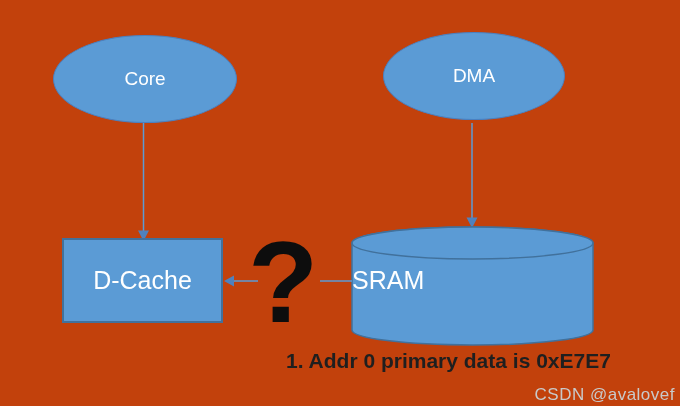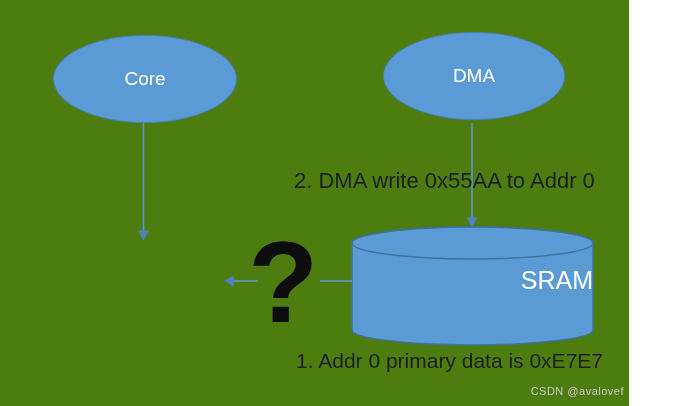--- a/index.html
+++ b/index.html
@@ -1,17 +1,17 @@
 <!DOCTYPE html>
 <html style="--shape-fill: #5b9bd5; --shape-border: #41719c; --shape-border-light: #4a80c0; --shape-label: #ffffff; --connector: #5b9bd5; --arrowhead: #4f81bd; --text: #1f1f1f; --question: #0d0d0d; --watermark: #c9c9c9;"><head>
 <meta charset="utf-8">
 <style>
   html,body { margin:0; padding:0; background:#fff; }
   .stage {
-    position:relative; width:629px; height:406px; background:#4d7c0f;
+    position:relative; width:680px; height:406px; background:#c2410c;
     font-family:"Liberation Sans", sans-serif; overflow:hidden;
   }
   .layer-svg { position:absolute; left:0; top:0; width:680px; height:406px; }
 
   .node-ellipse {
     position:absolute; border-radius:50%;
     background:var(--shape-fill); border:1.5px solid var(--shape-border-light);
     display:flex; align-items:center; justify-content:center;
     color:var(--shape-label); box-sizing:border-box;
   }
@@ -20,36 +20,36 @@
 
   .node-rect {
     position:absolute; left:62px; top:238px; width:161px; height:85px;
     background:var(--shape-fill); border:2px solid var(--shape-border);
     display:flex; align-items:center; justify-content:center;
     color:var(--shape-label); font-size:25px; box-sizing:border-box;
   }
 
   .sram-label {
     position:absolute; left:352px; top:266px; width:241px;
-    text-align:right; color:var(--shape-label); font-size:25px;
+    text-align:left; color:var(--shape-label); font-size:25px;
   }
 
   .qmark {
     position:absolute; left:238px; top:225px; width:90px;
     text-align:center; font-size:115px; line-height:1; font-weight:700;
     color:var(--question);
   }
 
   .step { position:absolute; color:var(--text); white-space:nowrap; }
   .step-3 { left:8px;   top:168px; font-size:22px; }
   .step-2 { left:294px; top:168px; font-size:22px; }
-  .step-1 { left:296px; top:349px; font-size:21px; font-weight:400; }
+  .step-1 { left:286px; top:349px; font-size:21px; font-weight:700; }
 
   .watermark {
-    position:absolute; right:5px; top:385px; font-size:11px;
+    position:absolute; right:5px; top:385px; font-size:17px;
     color:var(--watermark); letter-spacing:0.5px;text-align:right;
   }
 </style>
 </head>
 <body>
 
 <div class="stage">
 
   <svg class="layer-svg" viewBox="0 0 680 406">
 
@@ -68,23 +68,25 @@
   </svg>
 
   <div class="node-ellipse node-core">
     <span>Core</span>
   </div>
 
   <div class="node-ellipse node-dma">
     <span>DMA</span>
   </div>
 
+  <div class="node-rect">
+    <span>D-Cache</span>
+  </div>
 
   <div class="sram-label">SRAM</div>
 
   <div class="qmark">?</div>
 
-  <div class="step step-2">2. DMA write 0x55AA to Addr 0</div>
   <div class="step step-1">1. Addr 0 primary data is 0xE7E7</div>
 
   <div class="watermark">CSDN @avalovef</div>
 
 </div>
 
 </body></html>

